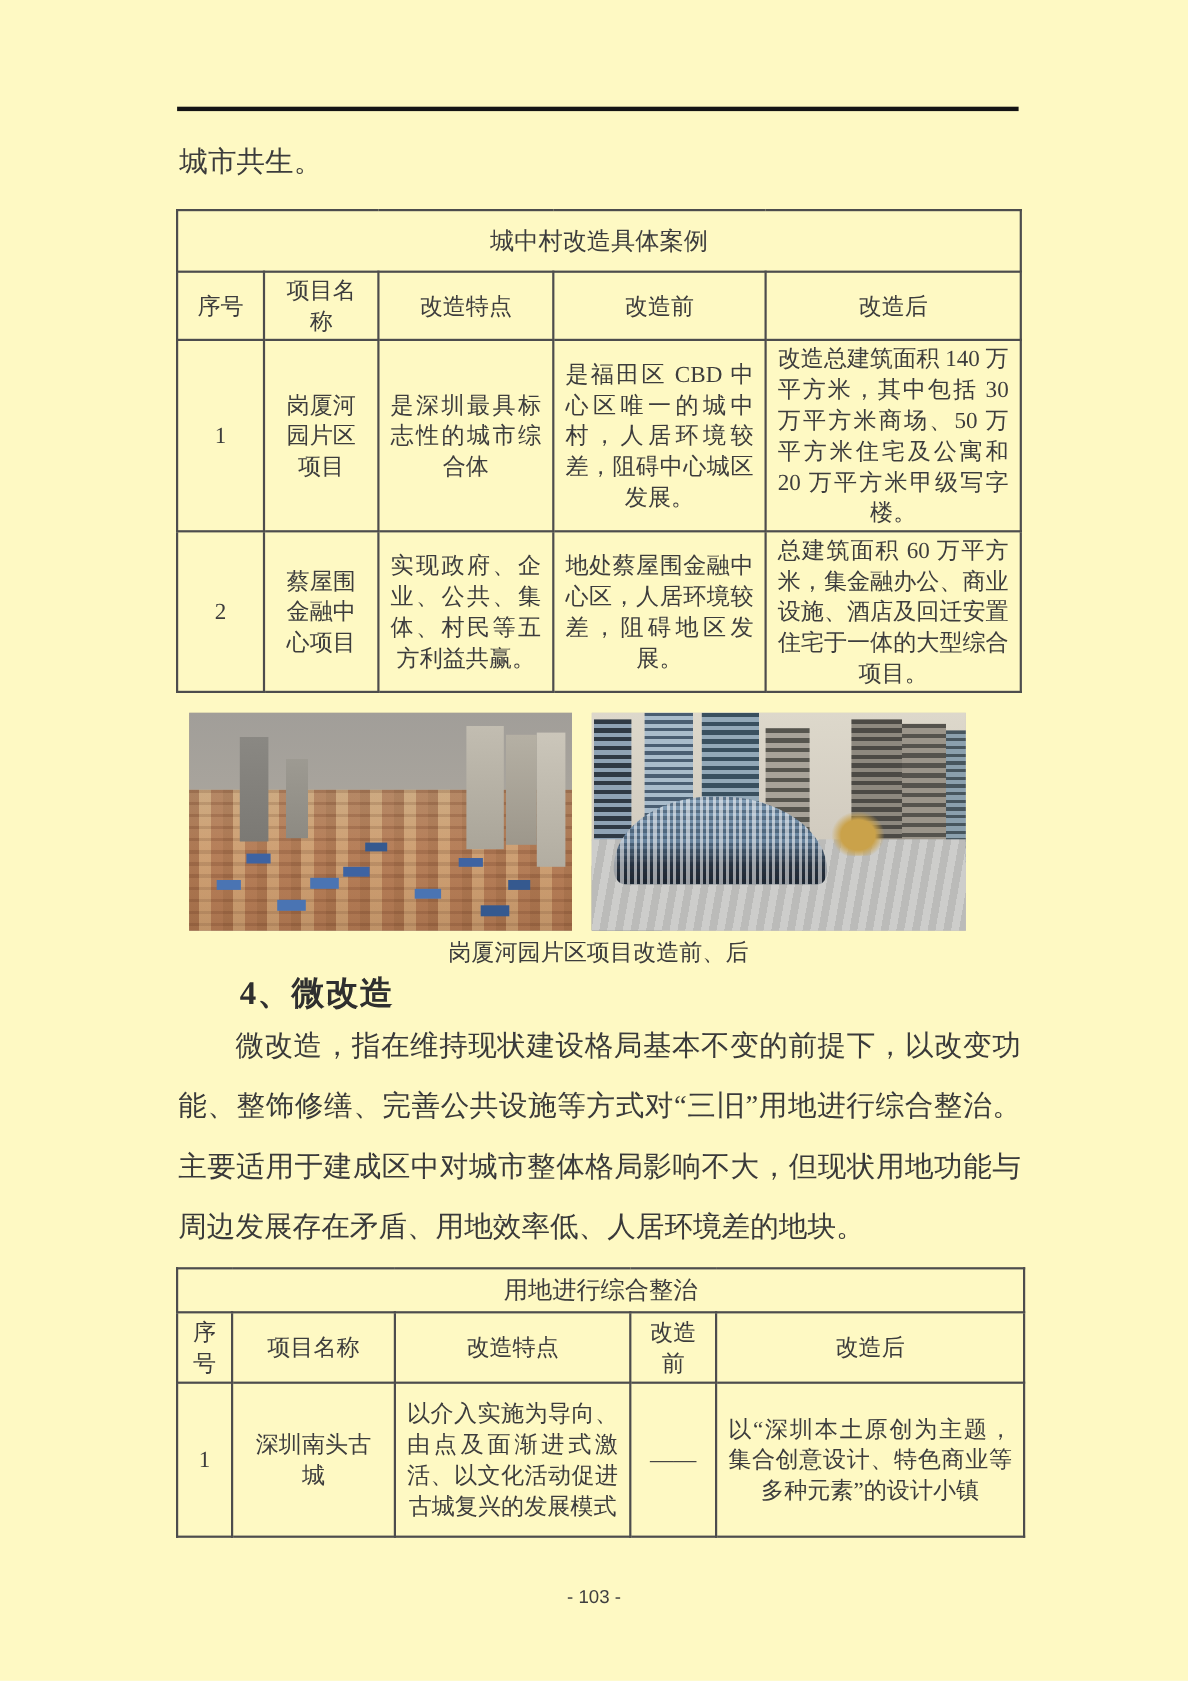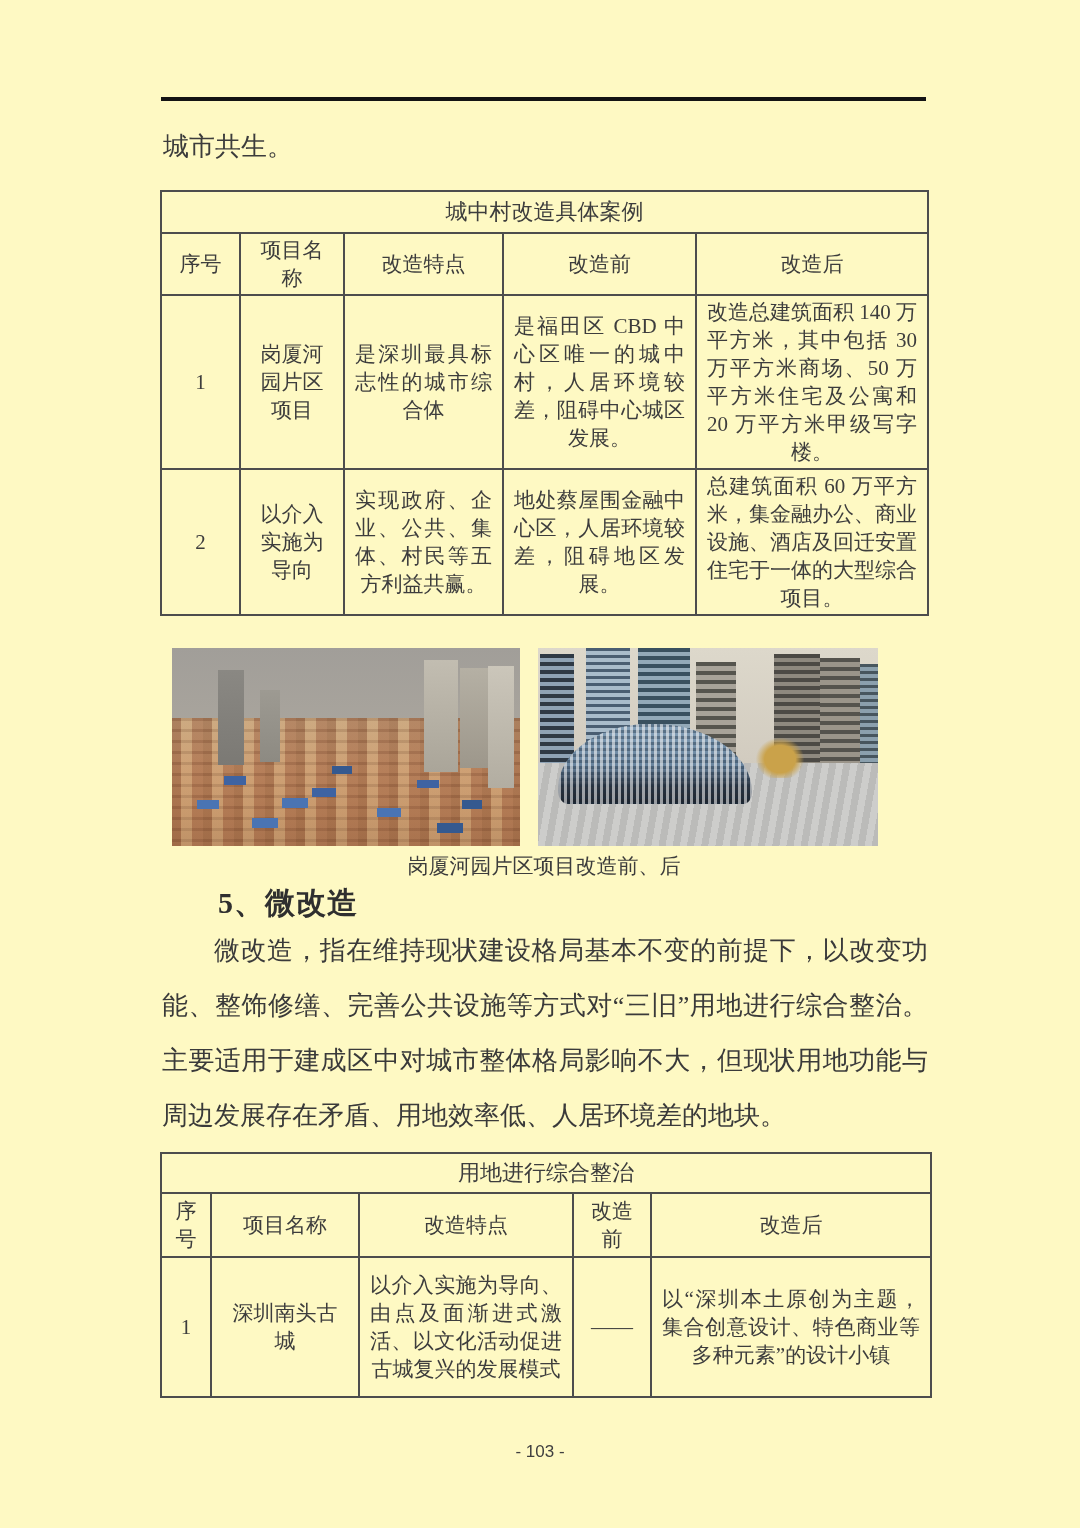--- a/index.html
+++ b/index.html
@@ -26,21 +26,21 @@
     table-layout:fixed;
     color:#3d3d3d;
   }
   table.tbl td {
     border:2px solid #4d4d4d;
     vertical-align:middle;
     overflow:hidden;
   }
   .t1 { left:160px; top:190px; width:767px; font-size:21px; line-height:28px; }
   .t2 { left:160px; top:1152px; width:770px; font-size:21px; line-height:28px; }
-  td.title-cell { text-align:center; font-size:22px; height:42px; }
+  td.title-cell { text-align:center; font-size:22px; height:56px; }
   .t2 td.title-cell { height:40px; }
   td.hd { text-align:center; }
   .t1 tr.hd-row td { height:62px; }
   .t2 tr.hd-row td { height:64px; }
   td.ct { text-align:center; }
   td.cj { text-align:justify; text-align-last:center; padding:2px 10px; }
   .t1 td.name-cell { padding:16px 10px; }
   .t2 td.name-cell { padding:0 16px; }
   .w1 { display:inline-block; width:1.15em; word-break:break-all; text-align:center; }
   .w2 { display:inline-block; width:2.3em; word-break:break-all; text-align:center; }
@@ -160,39 +160,39 @@
       </tr>
       <tr style="height:168px">
         <td class="ct">1</td>
         <td class="ct name-cell">岗厦河园片区项目</td>
         <td class="cj">是深圳最具标志性的城市综合体</td>
         <td class="cj">是福田区 CBD 中心区唯一的城中村，人居环境较差，阻碍中心城区发展。</td>
         <td class="cj">改造总建筑面积 140 万平方米，其中包括 30 万平方米商场、50 万平方米住宅及公寓和 20 万平方米甲级写字楼。</td>
       </tr>
       <tr style="height:143px">
         <td class="ct">2</td>
-        <td class="ct name-cell">以介入实施为导向</td>
+        <td class="ct name-cell">蔡屋围金融中心项目</td>
         <td class="cj">实现政府、企业、公共、集体、村民等五方利益共赢。</td>
         <td class="cj">地处蔡屋围金融中心区，人居环境较差，阻碍地区发展。</td>
         <td class="cj">总建筑面积 60 万平方米，集金融办公、商业设施、酒店及回迁安置住宅于一体的大型综合项目。</td>
       </tr>
     </tbody>
   </table>
 
   <div class="photos">
     <div class="photo photo-before"></div>
     <div class="photo photo-after">
       <div class="mall"></div>
       <div class="sculpture"></div>
     </div>
   </div>
 
   <div class="caption">岗厦河园片区项目改造前、后</div>
 
-  <div class="heading">5、微改造</div>
+  <div class="heading">4、微改造</div>
 
   <div class="para">微改造，指在维持现状建设格局基本不变的前提下，以改变功能、整饰修缮、完善公共设施等方式对“三旧”用地进行综合整治。主要适用于建成区中对城市整体格局影响不大，但现状用地功能与周边发展存在矛盾、用地效率低、人居环境差的地块。</div>
 
   <table class="tbl t2">
     <colgroup>
       <col style="width:50px">
         <col style="width:148px">
         <col style="width:214px">
         <col style="width:78px">
         <col style="width:280px">

